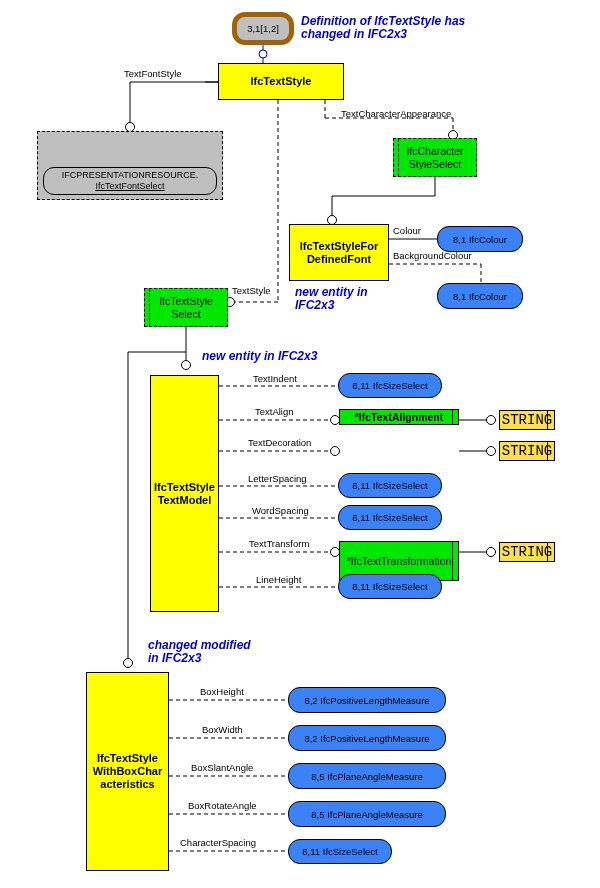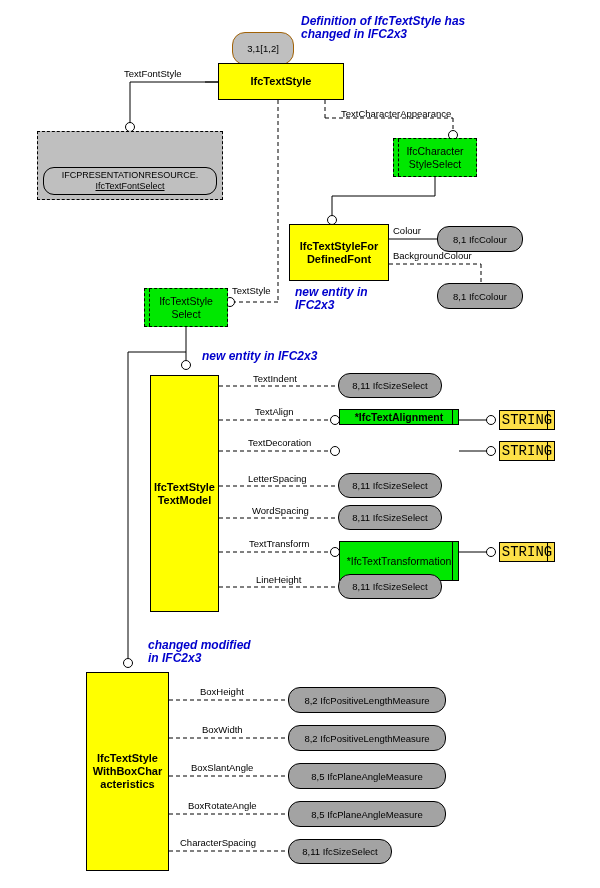--- a/index.html
+++ b/index.html
@@ -23,32 +23,32 @@
   .deftype{background:#00e800;border:1.5px solid #000;font-size:10.5px;
           color:#000;line-height:12px;}
   .deftype::after{content:"";position:absolute;right:5px;top:0;bottom:0;
           border-right:1.5px solid #000;}
   .str{background:#fde047;border:1.5px solid #000;font-size:14px;color:#000;
        font-family:Liberation Mono, monospace;}
   .str::after{content:"";position:absolute;right:6px;top:0;bottom:0;
           border-right:1.5px solid #000;}
 
   
-  .cap{background:#a3a3a3;border:1px solid #000;border-radius:12px;
+  .cap{background:#3b82f6;border:1px solid #000;border-radius:12px;
        font-size:9.5px;color:#000;}
   .cap2{background:#bfbfbf;border:1px solid #000;border-radius:11px;
        font-size:9px;color:#000;line-height:11px;flex-direction:column;}
   .cap2 u{text-decoration:underline;}
 
   
   .schemabox{background:#bfbfbf;border:1px dashed #000;}
 
   
-  .pageref{background:#bfbfbf;border:1px solid #a16207;border-radius:13px;
-           font-size:9.5px;color:#000;margin-top:20px;}
+  .pageref{background:#bfbfbf;border:5px solid #a16207;border-radius:13px;
+           font-size:9.5px;color:#000;}
 
   
   .alabel{position:absolute;font-size:9.5px;color:#000;white-space:nowrap;}
   .note{position:absolute;font-size:12px;color:#0000cc;font-style:italic;
         font-weight:bold;white-space:nowrap;line-height:13px;}
 </style>
 </head>
 <body>
 
 <div id="stage">

